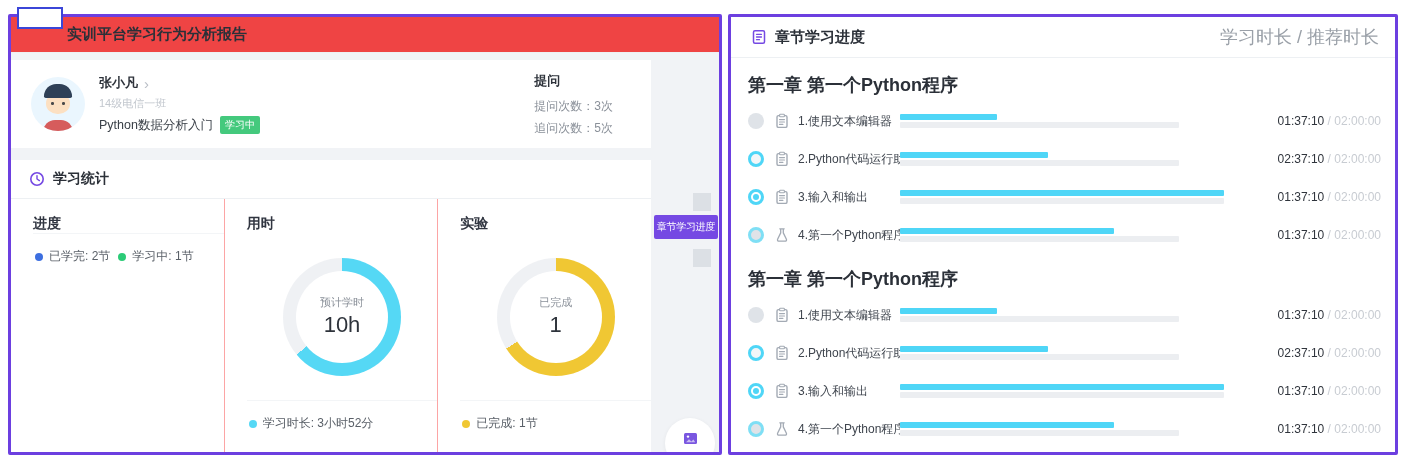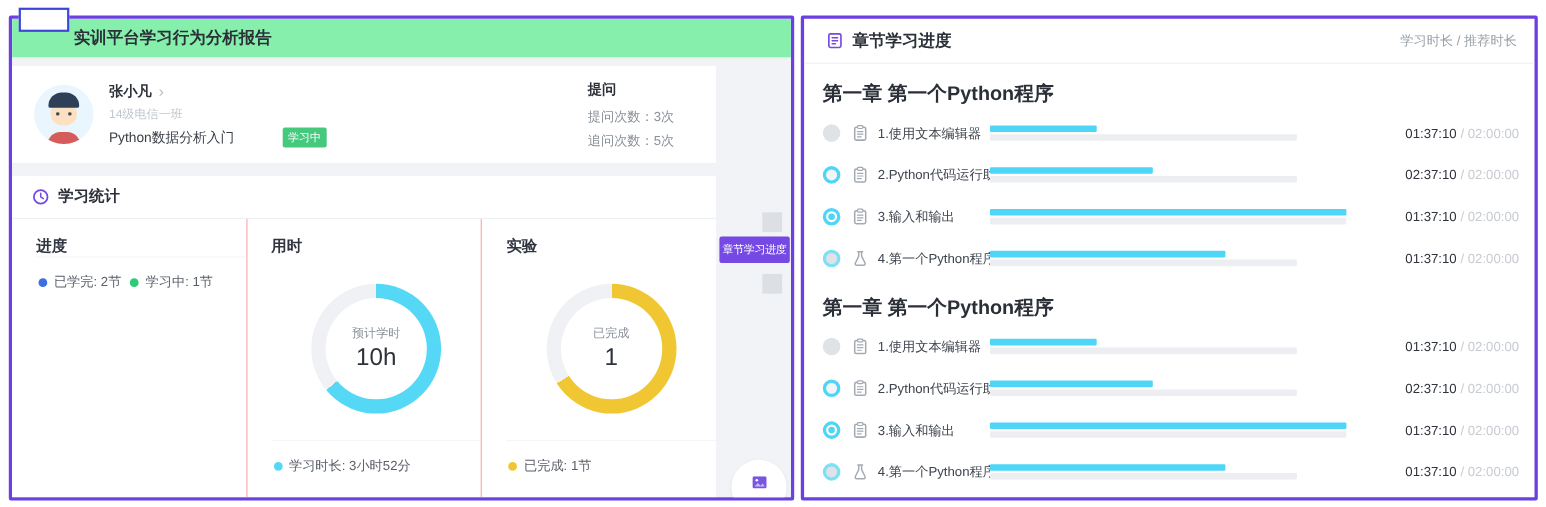--- a/index.html
+++ b/index.html
@@ -6,37 +6,37 @@
   body { font-family:"Liberation Sans","DejaVu Sans",sans-serif; background:#fff; }
   .page { position:relative; width:1405px; height:461px; background:#fff; overflow:hidden; }
 
   .panel { position:absolute; top:14px; height:441px; border:3px solid #6C3FE0; background:#fff; border-radius:2px; overflow:hidden; }
   .panel-left { left:8px; width:714px; }
   .panel-right { left:728px; width:670px; }
 
   .blue-box { position:absolute; left:17px; top:7px; width:46px; height:22px; border:2px solid #3B46D8; background:#fff; z-index:9; }
 
   
-  .lp-header { height:36px; background:#86efac; border-bottom:1px solid #EDF0F3; display:flex; align-items:center; padding-left:56px; font-size:15px; font-weight:bold; color:#2B3038; }
+  .lp-header { height:36px; background:#ef4444; border-bottom:1px solid #EDF0F3; display:flex; align-items:center; padding-left:56px; font-size:15px; font-weight:bold; color:#2B3038; }
   .lp-body { position:relative; height:calc(100% - 36px); background:#F1F3F6; }
   .main-col { position:absolute; left:0; top:0; right:68px; bottom:0; display:flex; flex-direction:column; }
 
   .user-card { background:#fff; height:88px; margin-top:7px; display:flex; align-items:center; padding:0 20px; }
   .avatar { position:relative; width:54px; height:54px; border-radius:50%; background:#EAF6FE; overflow:hidden; flex:0 0 auto; }
   .av-hat { position:absolute; top:7px; left:13px; width:28px; height:14px; background:#2E4057; border-radius:14px 14px 2px 2px; }
   .av-face { position:absolute; top:16px; left:15px; width:24px; height:21px; background:#FCE0C2; border-radius:48%; }
   .av-eye { position:absolute; top:25px; width:2.5px; height:2.5px; background:#4A4A4A; border-radius:50%; }
   .av-eye.l { left:20px; } .av-eye.r { left:31px; }
   .av-shirt { position:absolute; bottom:-2px; left:12px; width:30px; height:13px; background:#D65C5C; border-radius:12px 12px 0 0; }
   .user-info { margin-left:14px; flex:1; }
   .u-name-row { display:flex; align-items:center; gap:6px; font-size:13px; font-weight:bold; color:#2E333B; }
   .u-chevron { color:#B9BEC6; font-size:15px; font-weight:normal; line-height:1; cursor:pointer; }
   .u-class { font-size:11px; color:#C2C7CE; margin-top:4px; }
   .u-course-row { display:flex; align-items:center; gap:7px; margin-top:5px; font-size:12.5px; color:#3A4048; }
-  .badge { background:#44C97D; color:#fff; font-size:10px; padding:2px 5px; border-radius:2px;margin-left:37px; }
+  .badge { background:#44C97D; color:#fff; font-size:10px; padding:2px 5px; border-radius:2px; }
   .qa-block { margin-right:18px; font-size:12px; color:#8A9099; }
   .qa-title { font-size:13px; font-weight:bold; color:#2E333B; margin-bottom:8px; }
   .qa-line { margin-top:5px; }
 
   .stats-card { background:#fff; flex:1; margin-top:12px; display:flex; flex-direction:column; }
   .stats-header { display:flex; align-items:center; gap:8px; padding:10px 18px; font-size:14px; font-weight:bold; color:#2B3038; border-bottom:1px solid #EDF0F3; }
   .stats-cols { flex:1; display:flex; }
   .stat-col { flex:1; display:flex; flex-direction:column; padding:16px 0 0 22px; }
   .stat-col + .stat-col { border-left:1px solid #fca5a5; }
   .col-heading { font-size:14px; font-weight:bold; color:#303540; }
@@ -52,21 +52,21 @@
   .side-strip { position:absolute; top:0; right:0; width:68px; bottom:0; }
   .strip-square { position:absolute; right:8px; width:18px; height:18px; background:#DCE0E5; }
   .sq1 { top:140px; } .sq2 { top:196px; }
   .side-btn { position:absolute; top:162px; right:1px; background:#7549E3; color:#fff; font-size:10px; letter-spacing:-0.3px; padding:5px 3px; border-radius:2px; white-space:nowrap; cursor:pointer; }
   .float-circle { position:absolute; right:4px; bottom:-16px; width:50px; height:50px; background:#fff; border-radius:50%; display:flex; align-items:center; justify-content:center; box-shadow:0 1px 4px rgba(0,0,0,.06); }
   .float-circle svg { margin-bottom:10px; }
 
   
   .rp-header { height:41px; display:flex; align-items:center; padding:0 16px 0 20px; border-bottom:1px solid #EDF0F3; }
   .rp-title { display:flex; align-items:center; gap:8px; font-size:15px; font-weight:bold; color:#2B3038; flex:1; }
-  .rp-right { font-size:12px; color:#9AA0A8; }
+  .rp-right { font-size:18px; color:#9AA0A8; }
   .rp-body { padding:2px 14px 0 17px; }
   .sec-heading { font-size:18px; font-weight:bold; color:#2B3038; margin:13px 0 5px 0; }
   .row { display:flex; align-items:center; height:38px; }
   .status { width:16px; height:16px; border-radius:50%; flex:0 0 auto; position:relative; }
   .st-gray { background:#DFE3E8; }
   .st-ring { border:3px solid #4FD6F7; background:#F3F6F8; }
   .st-active { border:3px solid #4FD6F7; background:#fff; }
   .st-active::after { content:""; position:absolute; left:2px; top:2px; width:6px; height:6px; border-radius:50%; background:#4FD6F7; }
   .st-ring-gray { border:3px solid #7FDFF5; background:#DFE3E8; }
   .row-icon { margin-left:10px; display:flex; flex:0 0 auto; }

